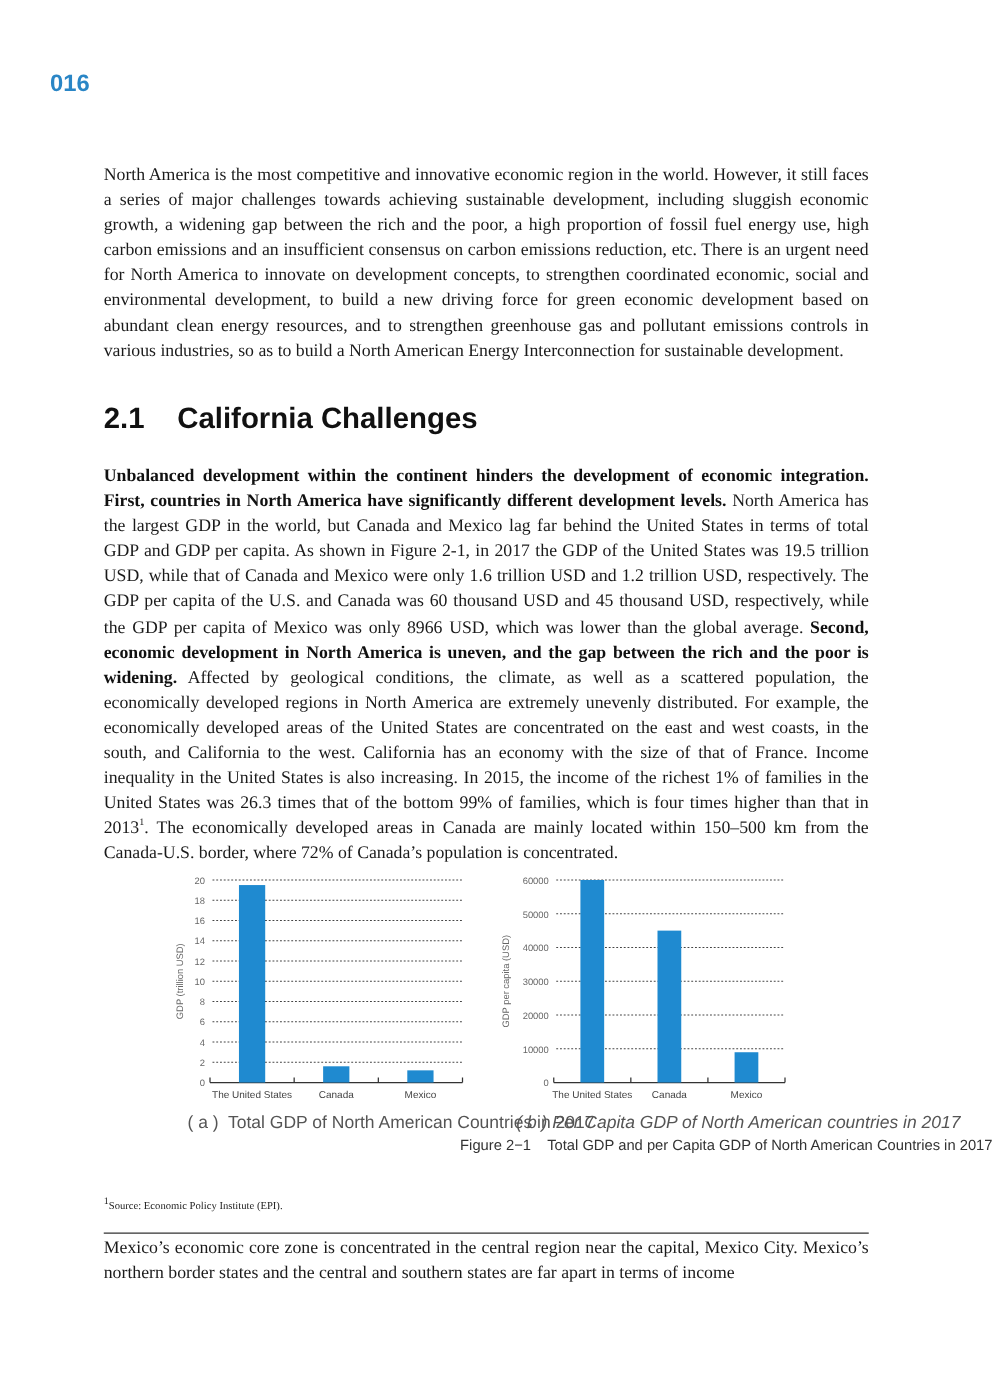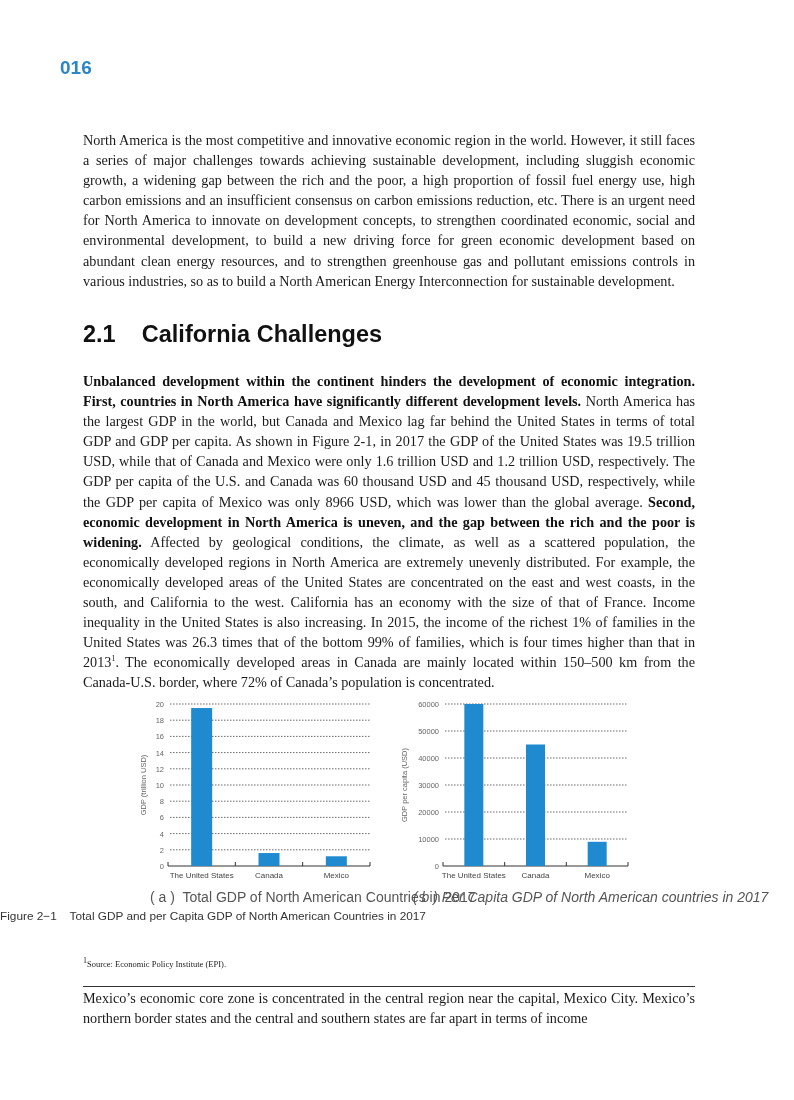--- a/index.html
+++ b/index.html
@@ -1,23 +1,23 @@
 <!DOCTYPE html>
 <html><head>
 <meta charset="utf-8">
 <style>
   html, body { margin:0; padding:0; background:#ffffff; }
   body { width:794px; height:1100px; position:relative; overflow:hidden; }
-  .page-num { position:absolute; left:40px; top:57px; font-family:"Liberation Sans", sans-serif; font-weight:bold; font-size:19px; color:#2a86c6;margin-left:20px; }
+  .page-num { position:absolute; left:40px; top:57px; font-family:"Liberation Sans", sans-serif; font-weight:bold; font-size:19px; color:#2a86c6; }
   .para { position:absolute; left:83px; width:612px; font-family:"Liberation Serif", serif; font-size:14.2px; line-height:20.1px; color:#1a1a1a; text-align:justify; margin:0; }
   .para b { font-weight:bold; color:#111;margin-top:16px; }
   .section-title { position:absolute; left:83px; top:321px; font-family:"Liberation Sans", sans-serif; font-weight:bold; font-size:23.5px; color:#111; white-space:pre; }
   .chart { position:absolute; }
   .chart svg text { font-family:"Liberation Sans", sans-serif; }
-  .fig-caption { position:absolute; left:0; width:794px; top:909px; text-align:left; font-family:"Liberation Sans", sans-serif; font-size:11.8px; color:#333; white-space:pre; }
+  .fig-caption { position:absolute; left:0; width:794px; top:909px; text-align:right; font-family:"Liberation Sans", sans-serif; font-size:11.8px; color:#333; white-space:pre; }
   .sub-caption { position:absolute; font-family:"Liberation Sans", sans-serif; font-size:14px; color:#555; white-space:pre; }
   .fn-rule { position:absolute; left:83px; width:612px; top:986px; height:0; border-top:1px solid #333; }
   .footnote { position:absolute; left:83px; top:959px; font-family:"Liberation Serif", serif; font-size:8.5px; color:#222; }
   sup { font-size:8px; line-height:0; }
 </style>
 </head>
 <body>
 
 <div class="page-num">016</div>
 

